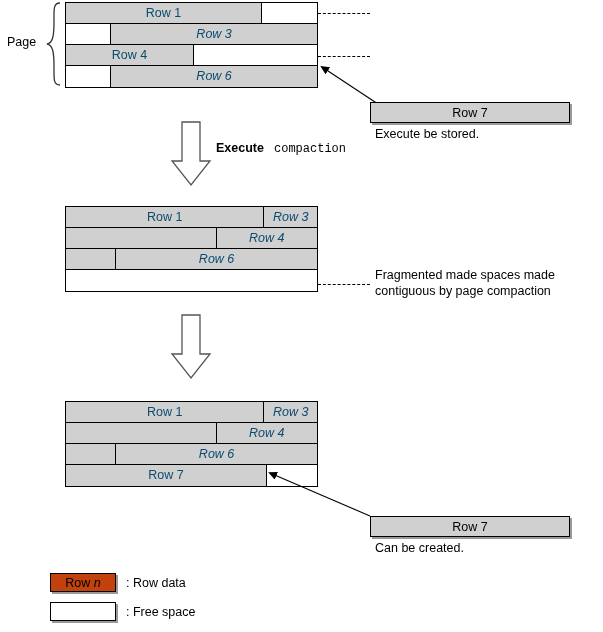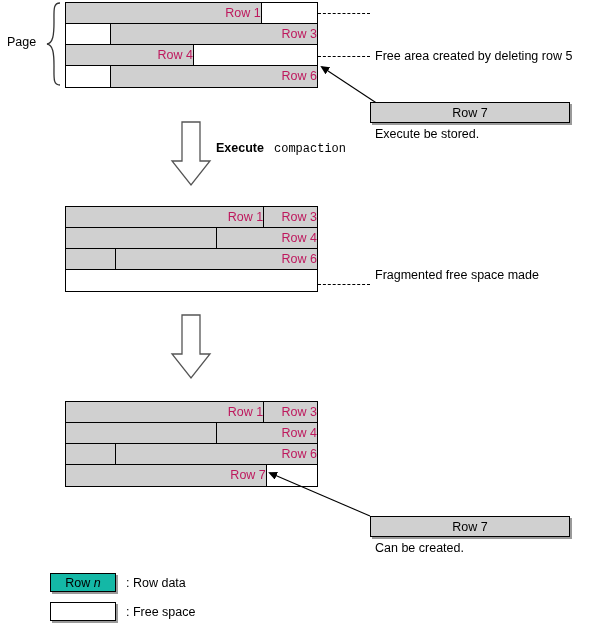--- a/index.html
+++ b/index.html
@@ -33,35 +33,35 @@
     width: 100%;
   }
   .prow:last-child { border-bottom: none; }
   .seg {
     position: absolute;
     top: 0;
     bottom: 0;
     box-sizing: border-box;
     display: flex;
     align-items: center;
-    justify-content: flex-end;
+    justify-content: center;
     font-size: 12.5px;
     line-height: 1;
-    color: #be185d;
+    color: #0c4a6e;
     white-space: nowrap;
   }
   .seg.data {
     background: #d0d0d0;
     border-right: 1px solid #000;
   }
   .seg.free {
     background: #ffffff;
     border-right: 1px solid #000;
   }
-  .seg.noright { border-right: none; }
+  .seg.noright { border-right: none; font-style: italic; }
 
   
   .rowbox {
     position: absolute;
     box-sizing: border-box;
     background: #d0d0d0;
     border: 1px solid #000;
     display: flex;
     align-items: center;
     justify-content: center;
@@ -98,21 +98,21 @@
   
   .legend-box {
     position: absolute;
     box-sizing: border-box;
     border: 1px solid #000;
     display: flex;
     align-items: center;
     justify-content: center;
     font-size: 12.5px;
   }
-  .legend-box.data { background: #14b8a6; box-shadow: 2px 2px 0 #9a9a9a; }
+  .legend-box.data { background: #c2410c; box-shadow: 2px 2px 0 #9a9a9a; }
   .legend-box.free { background: #ffffff; box-shadow: 2px 2px 0 #9a9a9a; }
 
   svg { display: block; overflow: visible; }
 </style>
 </head>
 <body>
 
 <div id="root">
 
   <div class="txt" style="left:7px; top:35px;">Page</div>
@@ -144,21 +144,20 @@
         <div class="seg free" style="left: 0%; width: 18%;"></div>
         <div class="seg data noright" style="left: 18%; width: 82%;">
           <span>Row 6</span>
         </div>
       </div>
     </div>
 
   <div class="dash" style="left:318px; top:13px; width:52px;"></div>
   <div class="dash" style="left:318px; top:56px; width:52px;"></div>
 
-  <div class="txt" style="left:375px; top:49px;">Free area created by deleting row 5</div>
 
   <svg class="abs" style="left:310px; top:60px;" width="80" height="50">
     <defs>
       <marker id="ah1" markerWidth="9" markerHeight="9" refX="7" refY="4.2" orient="auto" markerUnits="userSpaceOnUse">
         <path d="M0,0 L9,4.2 L0,8.4 z" fill="#000"></path>
       </marker>
     </defs>
     <line x1="68" y1="44" x2="12" y2="7" stroke="#000" stroke-width="1.1" marker-end="url(#ah1)"></line>
   </svg>
 
@@ -194,21 +193,22 @@
         <div class="seg data noright" style="left: 20%; width: 80%;">
           <span>Row 6</span>
         </div>
       </div>
       <div class="prow">
         <div class="seg free noright" style="left: 0%; width: 100%;"></div>
       </div>
     </div>
 
   <div class="dash" style="left:318px; top:284px; width:52px;"></div>
-  <div class="txt" style="left:375px; top:268px;">Fragmented free space made</div>
+  <div class="txt" style="left:375px; top:268px;">Fragmented made spaces made</div>
+  <div class="txt" style="left:375px; top:284px;">contiguous by page compaction</div>
 
   <svg class="bigarrow" style="left:170px; top:314px;" width="42" height="66">
     <path d="M12,1 L30,1 L30,40 L40,40 L21,64 L2,40 L12,40 Z" fill="#ffffff" stroke="#555" stroke-width="1.3" stroke-linejoin="miter"></path>
   </svg>
 
   <div class="page-table" id="table-after" style="left:65px; top:401px; width:253px; height:86px;">
       <div class="prow">
         <div class="seg data" style="left: 0%; width: 79%;">
           <span>Row 1</span>
         </div>

